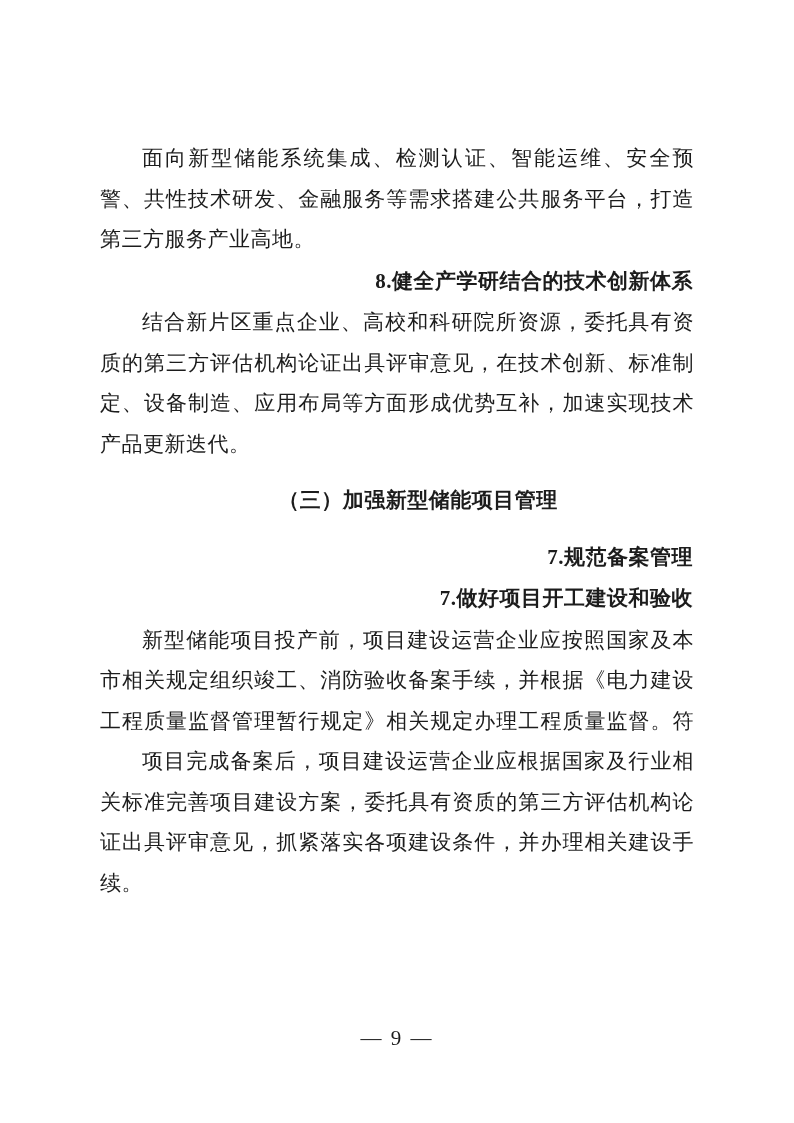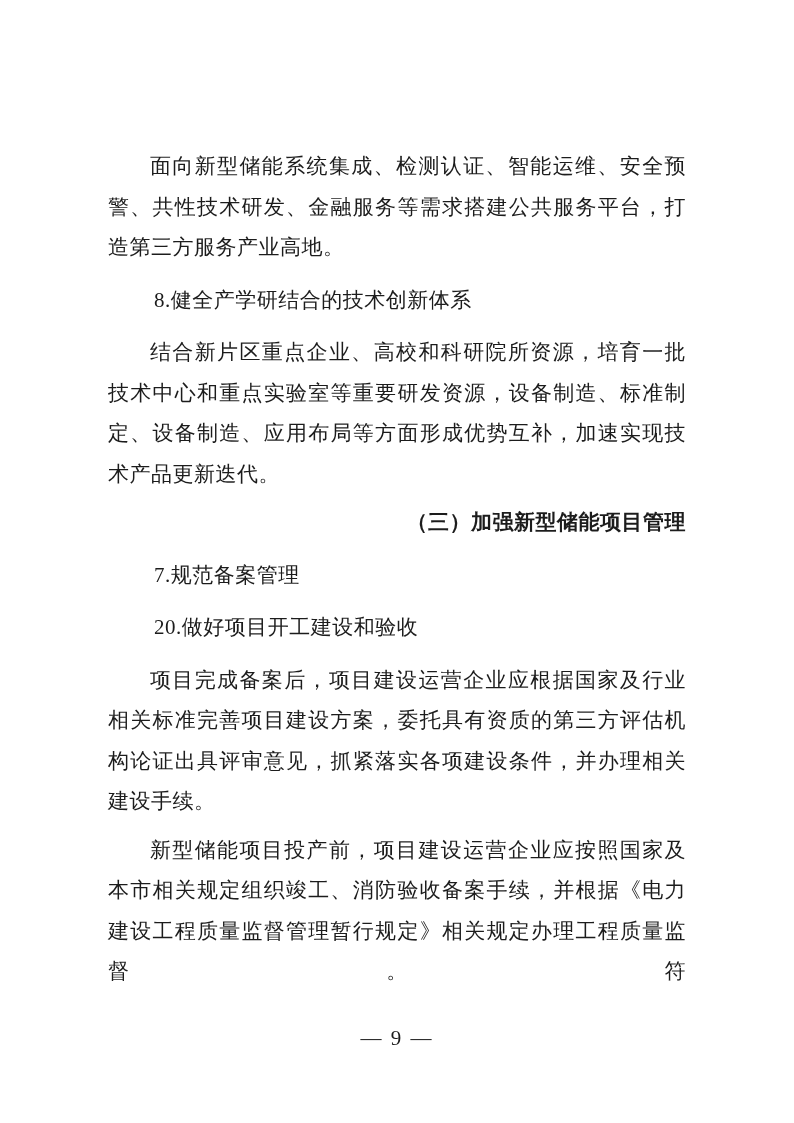--- a/index.html
+++ b/index.html
@@ -21,36 +21,36 @@
     top: 138px;
     left: 100px;
     width: 594px;
     font-size: 21px;
     line-height: 40.5px;
     text-align: justify;
     text-justify: inter-character;
     letter-spacing: 0.5px;
   }
   .para {
-    margin: 8px;
+    margin: 0;
     text-indent: 2em;
   }
   .para.continues {
     text-align-last: justify;
   }
   .h-num {
-    margin: 12px;
+    margin: 1px;
     text-indent: 2em;
-    text-align: left;
-    font-weight: normal;
+    text-align: right;
+    font-weight: bold;
   }
   .h-bold {
-    margin: 8px;
+    margin: 16px;
     text-indent: 2em;
-    text-align: right;
+    text-align: center;
     font-weight: 700;
   }
   .footer {
     position: absolute;
     top: 1022px;
     left: 0;
     width: 100%;
     text-align: center;
     font-size: 21px;
     line-height: 32px;
@@ -61,29 +61,29 @@
 </head>
 <body>
 
 <div class="page">
 
   <div class="content">
     <p class="para">面向新型储能系统集成、检测认证、智能运维、安全预警、共性技术研发、金融服务等需求搭建公共服务平台，打造第三方服务产业高地。</p>
 
     <p class="h-num">8.健全产学研结合的技术创新体系</p>
 
-    <p class="para">结合新片区重点企业、高校和科研院所资源，培育一批技术中心和重点实验室等重要研发资源，设备制造、标准制定、设备制造、应用布局等方面形成优势互补，加速实现技术产品更新迭代。</p>
+    <p class="para">结合新片区重点企业、高校和科研院所资源，委托具有资质的第三方评估机构论证出具评审意见，在技术创新、标准制定、设备制造、应用布局等方面形成优势互补，加速实现技术产品更新迭代。</p>
 
     <p class="h-bold">（三）加强新型储能项目管理</p>
 
     <p class="h-num">7.规范备案管理</p>
 
 
-    <p class="h-num">20.做好项目开工建设和验收</p>
+    <p class="h-num">7.做好项目开工建设和验收</p>
+
+    <p class="para continues">新型储能项目投产前，项目建设运营企业应按照国家及本市相关规定组织竣工、消防验收备案手续，并根据《电力建设工程质量监督管理暂行规定》相关规定办理工程质量监督。符</p>
 
     <p class="para">项目完成备案后，项目建设运营企业应根据国家及行业相关标准完善项目建设方案，委托具有资质的第三方评估机构论证出具评审意见，抓紧落实各项建设条件，并办理相关建设手续。</p>
-
-    <p class="para continues">新型储能项目投产前，项目建设运营企业应按照国家及本市相关规定组织竣工、消防验收备案手续，并根据《电力建设工程质量监督管理暂行规定》相关规定办理工程质量监督。符</p>
   </div>
 
   <div class="footer">— 9 —</div>
 
 </div>
 
 </body></html>

